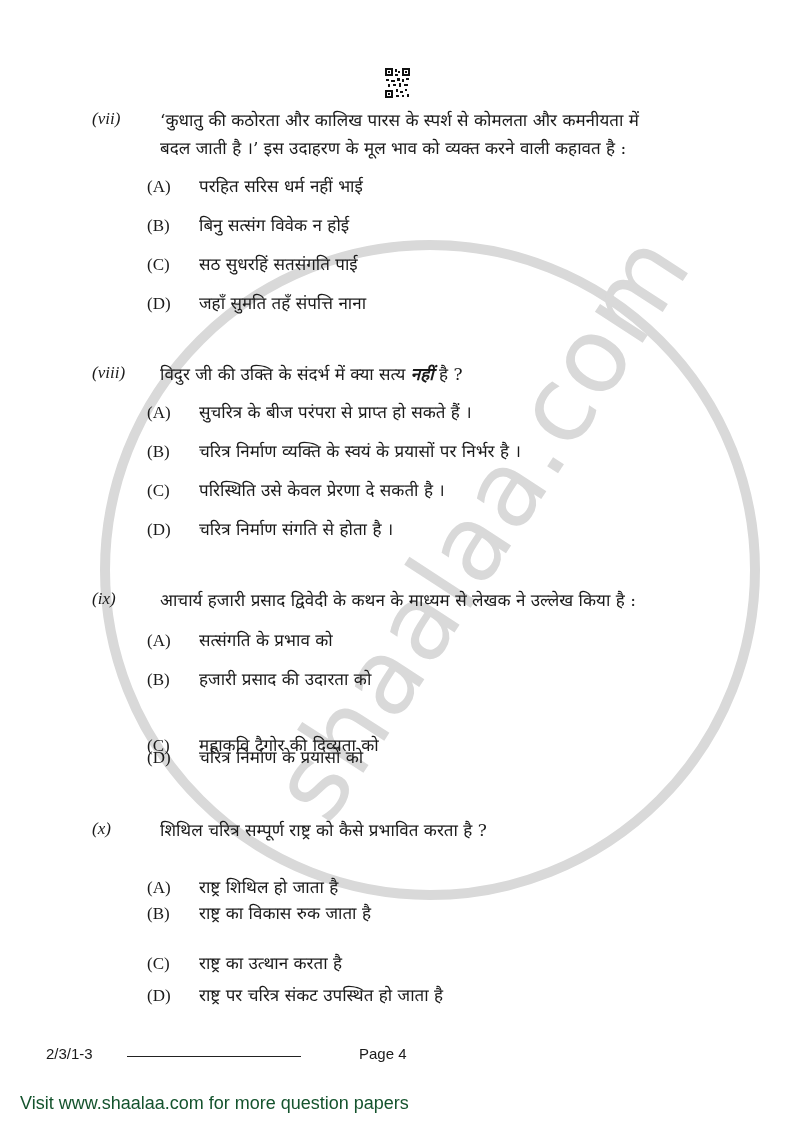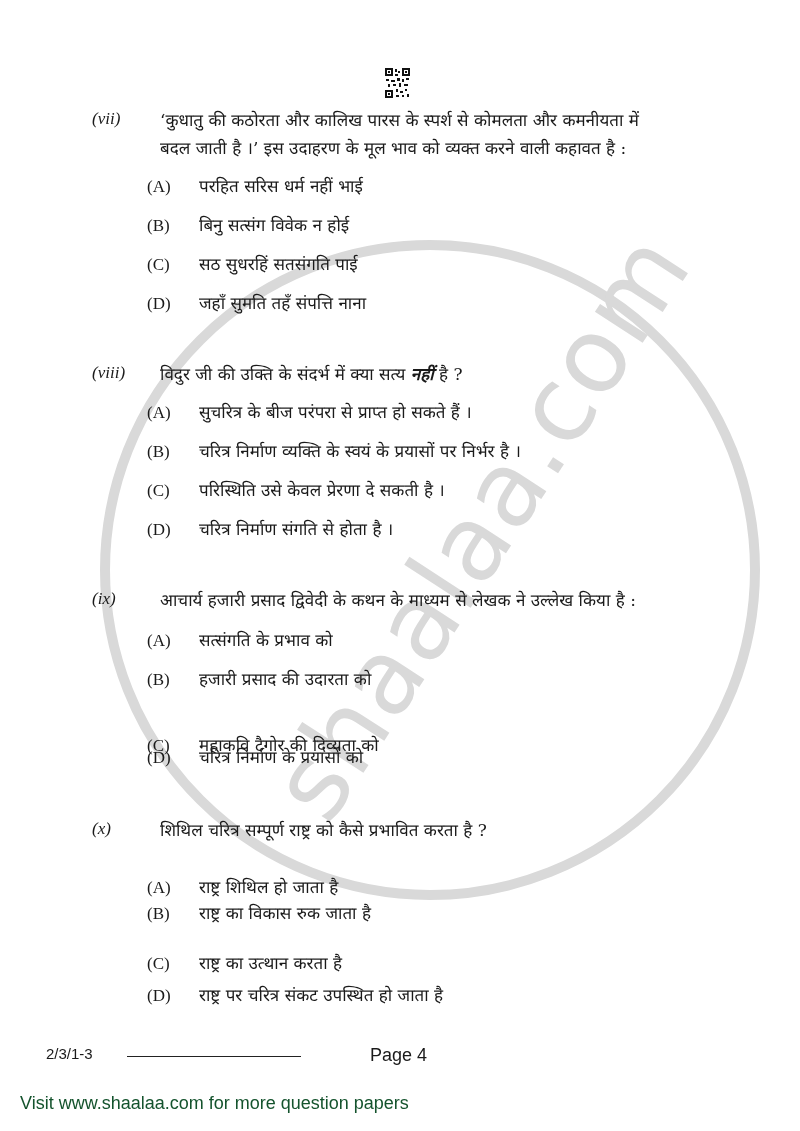--- a/index.html
+++ b/index.html
@@ -13,21 +13,21 @@
     .qr { position: absolute; left: 385px; top: 68px; width: 25px; height: 30px; z-index: 1; }
     .content { position: relative; z-index: 2; }
     .q { position: absolute; left: 92px; width: 640px; }
     .qnum { position: absolute; left: 0; top: 0; font-size: 17px; font-family: "Liberation Serif", serif; font-style: italic; }
     .qtext { margin-left: 68px; font-size: 17px; line-height: 28px; }
     .opt { position: absolute; left: 55px; font-size: 17px; height: 28px; line-height: 28px; }
     .opt .lbl { display: inline-block; width: 52px; font-family: "Liberation Serif", serif; }
     .bi { font-weight: bold; font-style: italic; }
     .footer-code { position: absolute; left: 46px; top: 1045px; font-family: "Liberation Sans", sans-serif; font-size: 15px; }
     .footer-line { position: absolute; left: 127px; top: 1056px; width: 174px; height: 0; border-top: 1.5px solid #222; }
-    .footer-page { position: absolute; left: 370px; top: 1045px; font-family: "Liberation Sans", sans-serif; font-size: 18px; }
+    .footer-page { position: absolute; left: 359px; top: 1045px; font-family: "Liberation Sans", sans-serif; font-size: 15px; }
     .visit { position: absolute; left: 20px; top: 1093px; font-family: "Liberation Sans", sans-serif; font-size: 18px; color: #14532d; }
   </style>
 </head>
 <body>
 
 <div class="watermark"></div>
 <div class="wm-text">shaalaa.com</div>
 
 <svg class="qr" viewBox="0 0 25 30">
   <rect x="0" y="0" width="8" height="8" fill="#111"></rect>

